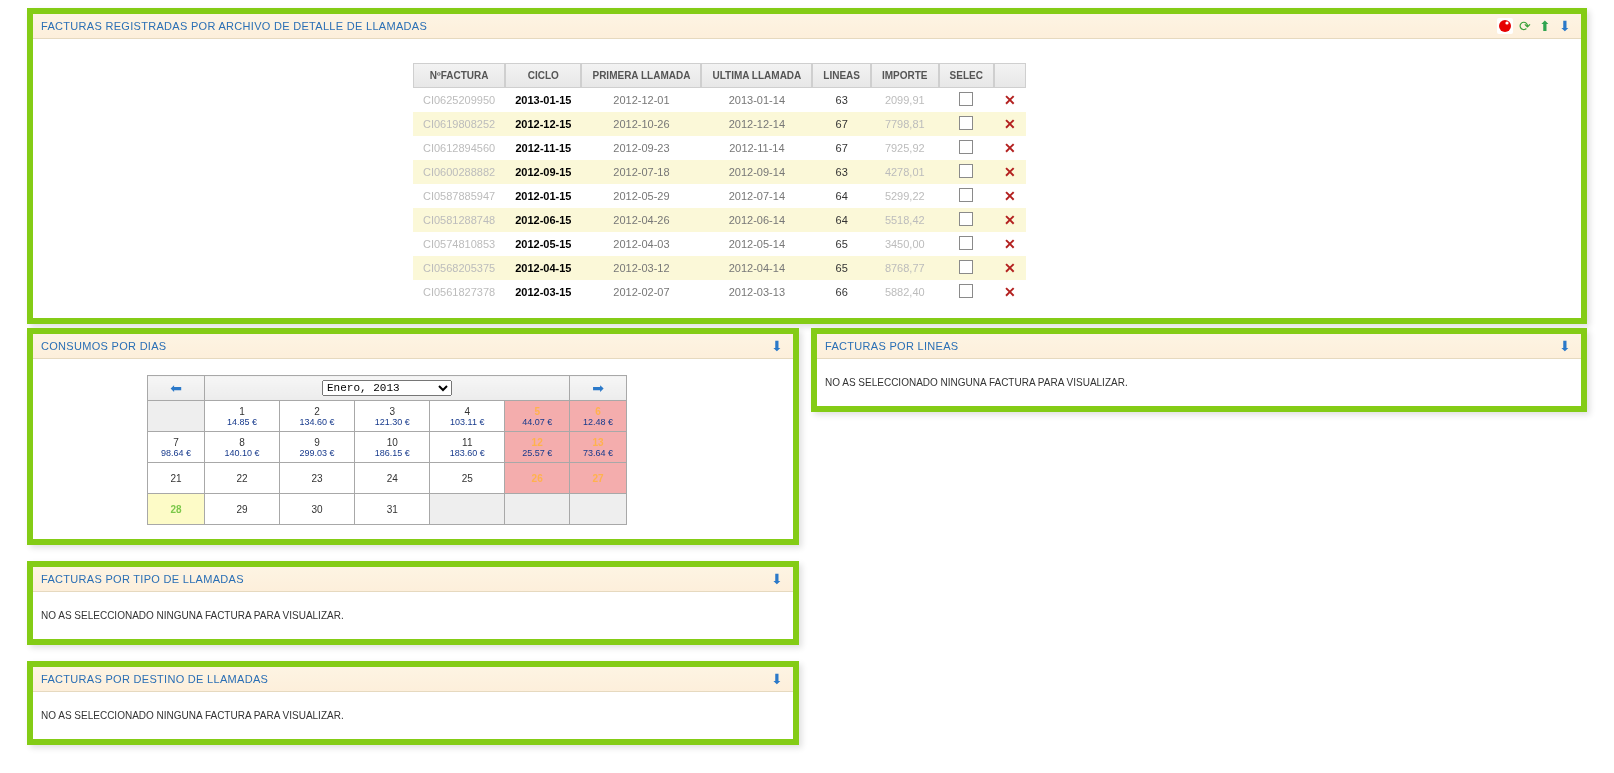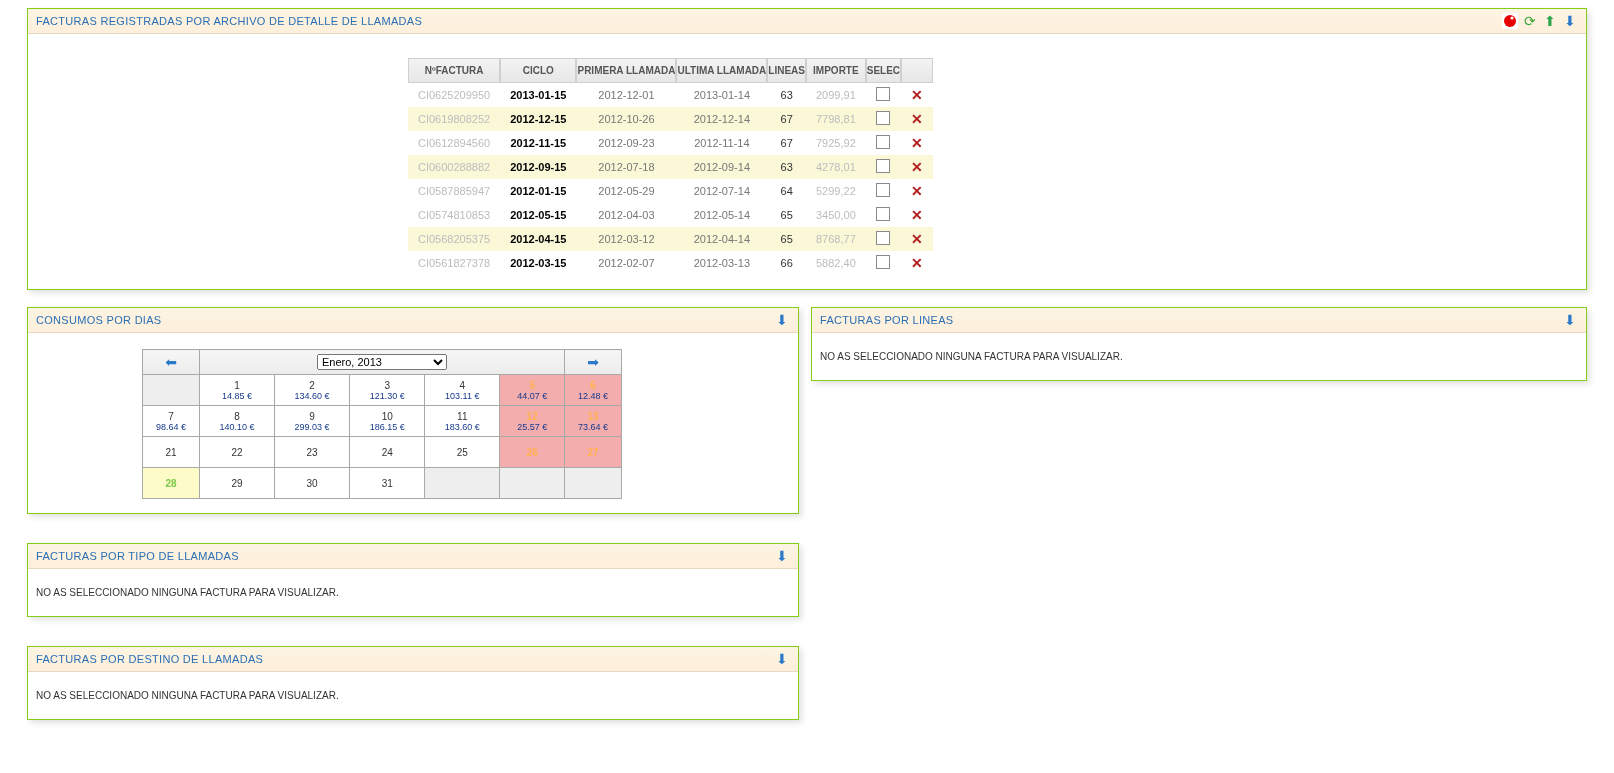--- a/index.html
+++ b/index.html
@@ -1,50 +1,50 @@
 <!DOCTYPE html>
 <html><head>
 <meta charset="utf-8">
 <style>
   html,body{margin:0;padding:0;font-family:Verdana,Arial,sans-serif;font-size:11px;background:#fff;color:#333}
   .page{width:1560px;margin:0 auto;padding:8px}
-  .panel{border:1px solid #84cc16;margin-bottom:17px;background:#fff;position:relative}
+  .panel{border:6px solid #84cc16;margin-bottom:4px;background:#fff;position:relative}
   .panel-shadow{box-shadow:3px 3px 6px rgba(0,0,0,.12)}
   .panel-hd{background:linear-gradient(#fdf4e3,#fdefdb);border-bottom:1px solid #e6d9bf;padding:4px 8px;font-size:11px;color:#2a6fb5;letter-spacing:.3px;display:flex;align-items:center;justify-content:space-between}
   .panel-hd .title{white-space:nowrap}
   .hd-icons{display:flex;align-items:center;gap:4px}
   .hd-icons .ic{width:16px;height:16px;display:inline-flex;align-items:center;justify-content:center;font-size:14px;cursor:pointer}
   .ic-red{background:#fff;border-radius:2px}
   .arrow-down{color:#2b79c9;font-size:16px}
   .arrow-up{color:#2fa44f;font-size:16px}
   .panel-body{padding:10px}
 
   .row2{display:flex;gap:12px;align-items:flex-start}
   .col-left{width:772px;display:flex;flex-direction:column;gap:12px}
   .col-right{flex:1}
 
   
   .inv-wrap{display:flex;justify-content:flex-start;padding:14px 0 4px 0}
   table.inv{border-collapse:separate;border-spacing:0;margin-left:370px}
-  table.inv th{background:linear-gradient(#f3f3f3,#e7e7e7);border:1px solid #cfcfcf;color:#555;font-size:10px;padding:6px 0;font-weight:bold;white-space:nowrap}
+  table.inv th{background:linear-gradient(#f3f3f3,#e7e7e7);border:1px solid #cfcfcf;color:#555;font-size:10px;padding:6px 10px;font-weight:bold;white-space:nowrap}
   table.inv td{padding:4px 10px;color:#333;font-size:11px;text-align:center;white-space:nowrap}
   table.inv tr.alt td{background:#fbf8d8}
   table.inv td.nf{color:#bcbcbc;text-align:center}
   table.inv td.cy{color:#000;font-weight:bold}
   table.inv td.imp{color:#bcbcbc}
   .chk{width:12px;height:12px;border:1px solid #8a8a8a;display:inline-block;background:#fff}
   .xdel{color:#b3201f;font-weight:bold;font-size:14px;cursor:pointer}
 
   
   .cal-wrap{display:flex;justify-content:flex-start;padding:6px 0 4px 104px}
   table.cal{border-collapse:collapse;width:480px}
   table.cal td,table.cal th{border:1px solid #a8a8a8;text-align:center;font-size:10px}
   .cal .navrow td{background:linear-gradient(#f6f6f6,#ececec);padding:4px}
   .cal .navrow .arrow{color:#2b79c9;font-size:14px;cursor:pointer;width:48px}
-  .cal select{font-size:11px;font-family:Liberation Sans, sans-serif;width:130px}
+  .cal select{font-size:11px;font-family:Liberation Mono, monospace;width:130px}
   .cal .dhead th{background:linear-gradient(#fff3d6,#ffe8b3);color:#6a4f00;font-weight:normal;padding:4px 0}
   .cal .dhead th.wkend{background:linear-gradient(#ffd9b8,#ffcda1)}
   .cal td.day{padding:2px 0;height:26px;vertical-align:middle}
   .cal td.day .num{color:#333;font-size:10px}
   .cal td.day .amt{color:#173a8c;font-size:9px}
   .cal td.wk{background:#f4adad}
   .cal td.wk .num{color:#ffb24d;font-weight:bold}
   .cal td.wk .amt{color:#173a8c}
   .cal td.today{background:#fdfbc7}
   .cal td.today .num{color:#7cc84a;font-weight:bold}
@@ -131,20 +131,30 @@
               <tr>
                 <td class="nf">CI0587885947</td>
                 <td class="cy">2012-01-15</td>
                 <td style="color:#777">2012-05-29</td>
                 <td style="color:#777">2012-07-14</td>
                 <td>64</td>
                 <td class="imp">5299,22</td>
                 <td><span class="chk"></span></td>
                 <td><span class="xdel">✕</span></td>
               </tr>
+              <tr class="alt">
+                <td class="nf">CI0581288748</td>
+                <td class="cy">2012-06-15</td>
+                <td style="color:#777">2012-04-26</td>
+                <td style="color:#777">2012-06-14</td>
+                <td>64</td>
+                <td class="imp">5518,42</td>
+                <td><span class="chk"></span></td>
+                <td><span class="xdel">✕</span></td>
+              </tr>
               <tr>
                 <td class="nf">CI0574810853</td>
                 <td class="cy">2012-05-15</td>
                 <td style="color:#777">2012-04-03</td>
                 <td style="color:#777">2012-05-14</td>
                 <td>65</td>
                 <td class="imp">3450,00</td>
                 <td><span class="chk"></span></td>
                 <td><span class="xdel">✕</span></td>
               </tr>

